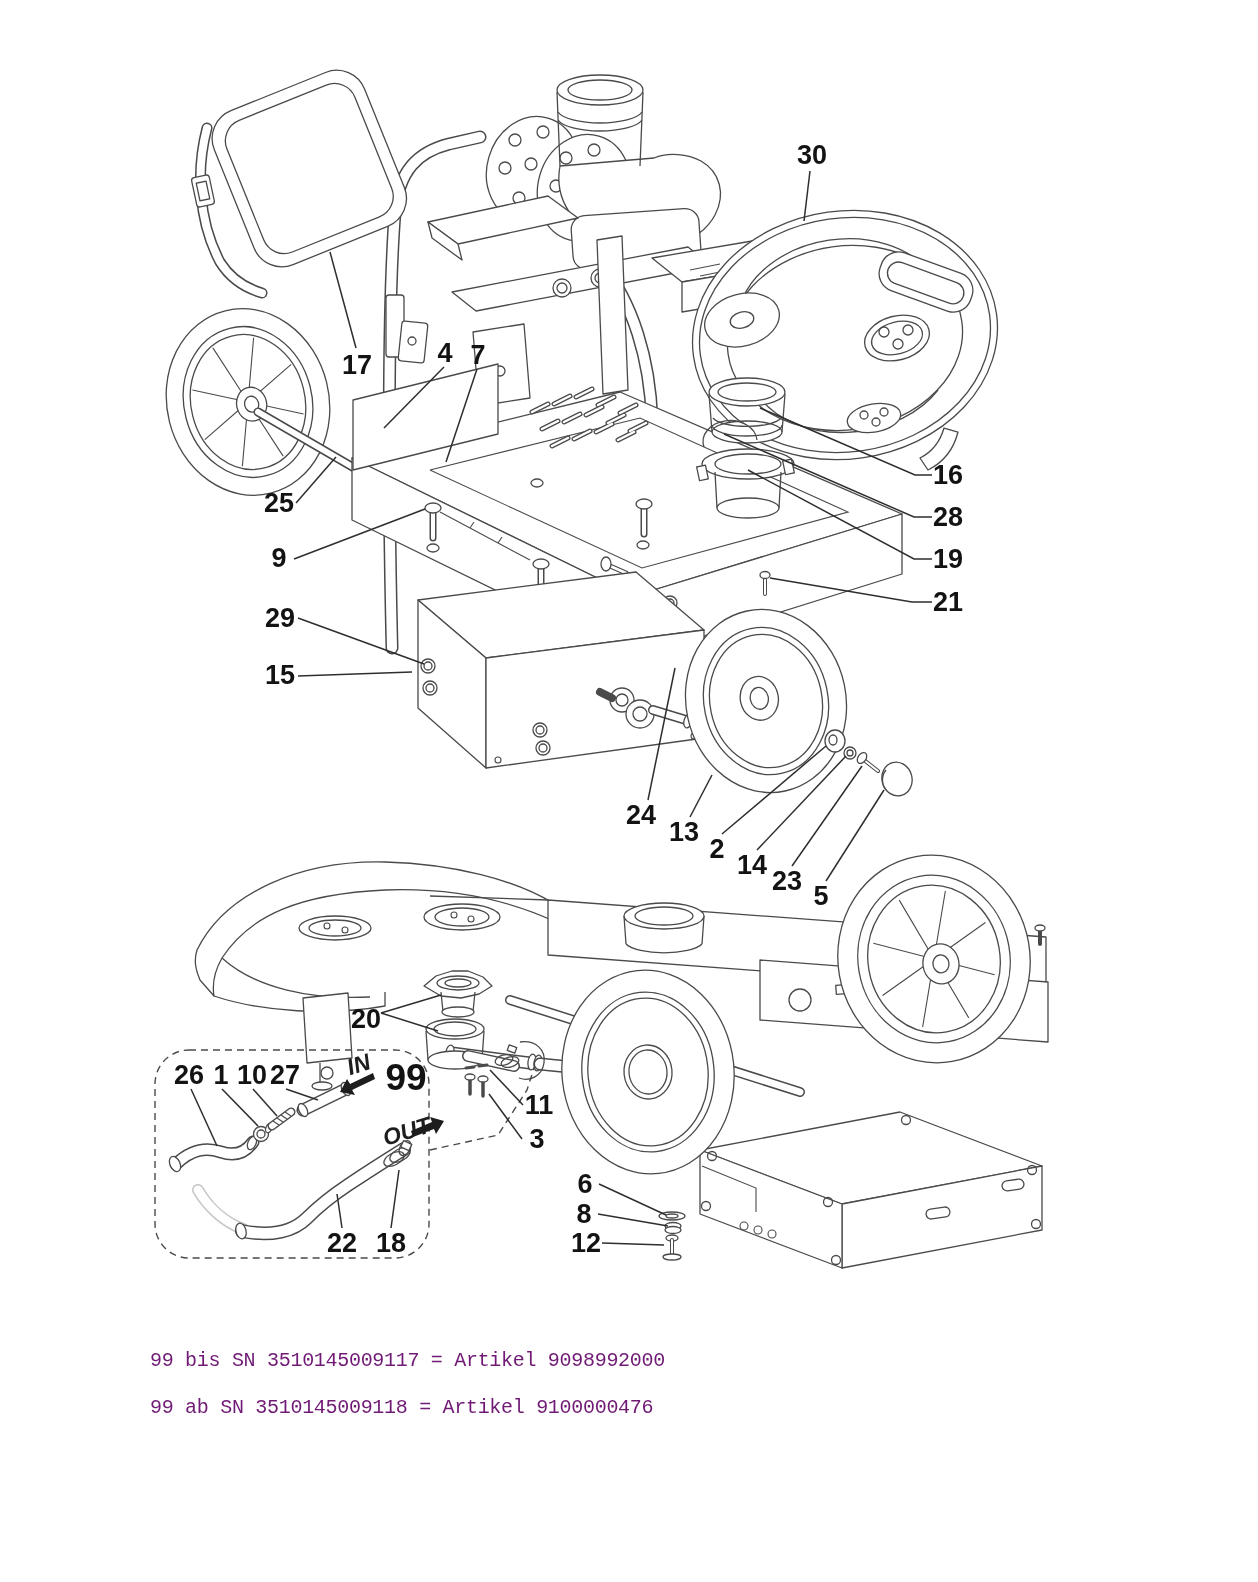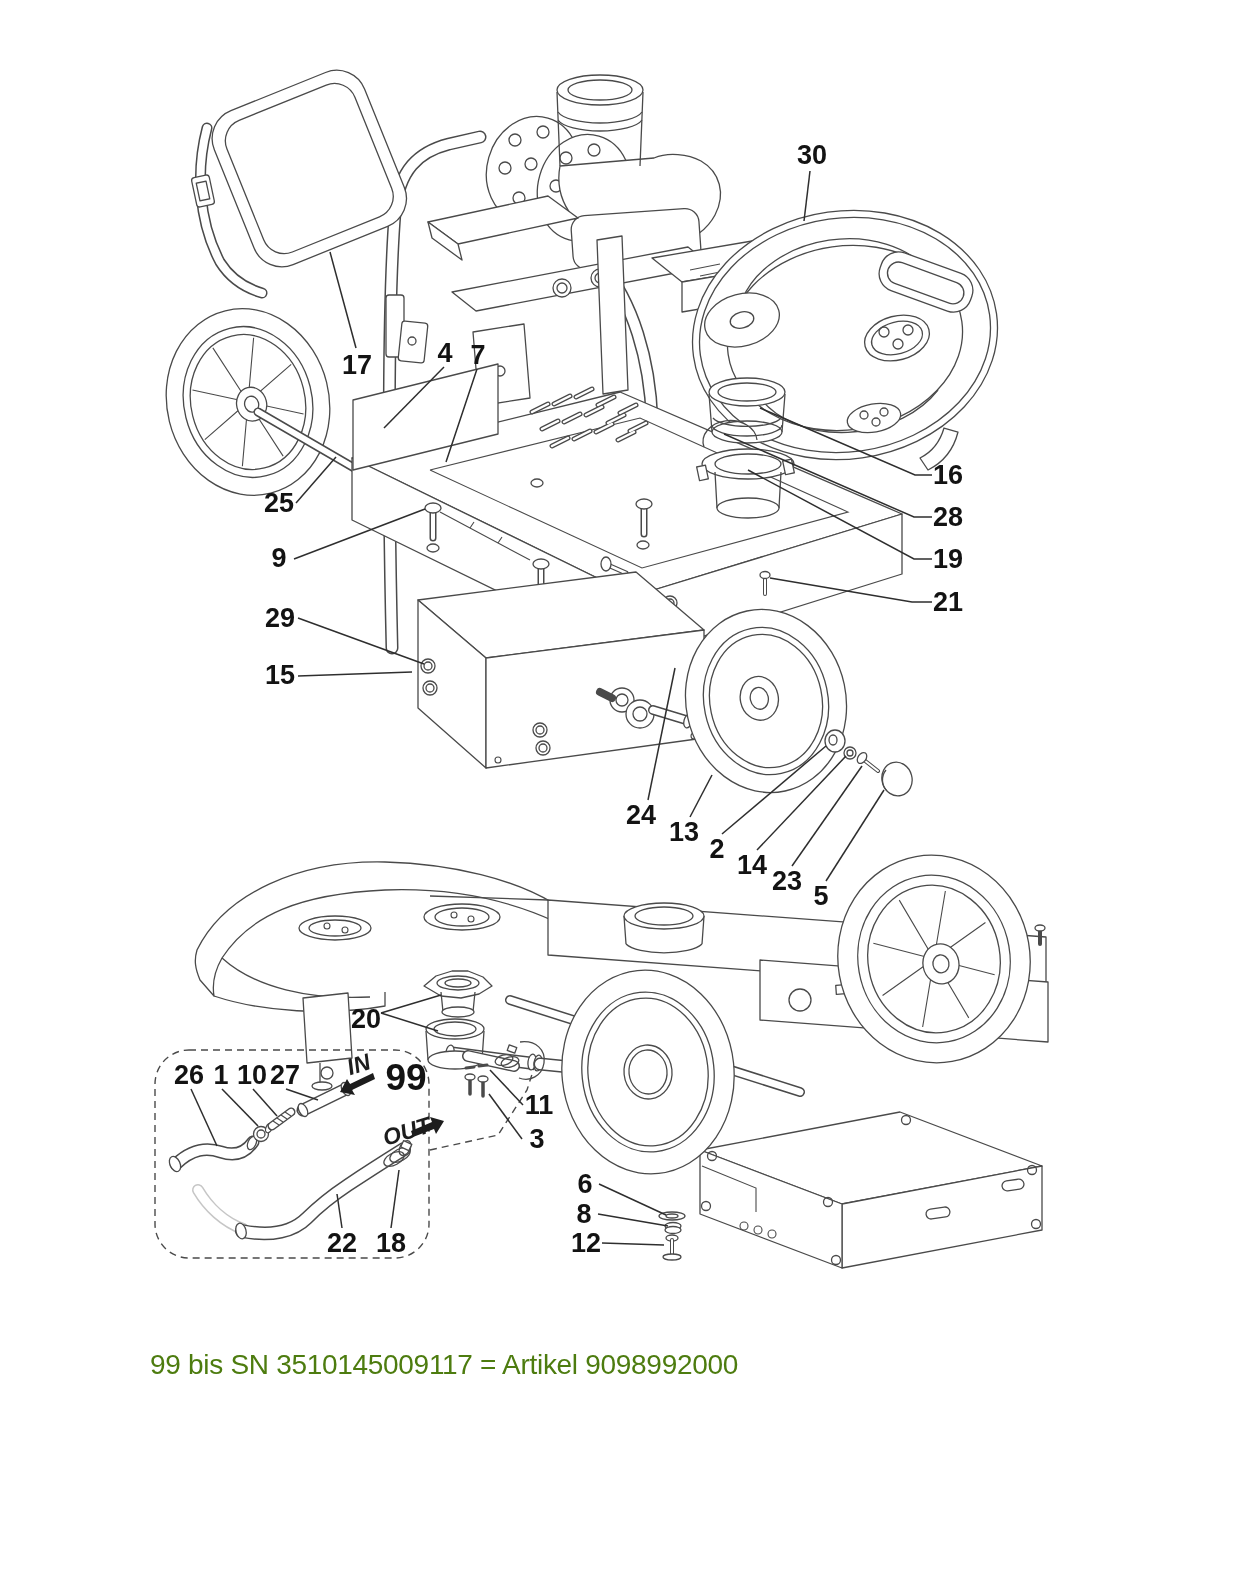--- a/index.html
+++ b/index.html
@@ -13,21 +13,21 @@
   .tube-o{fill:none;stroke:#4a4a4a;stroke-linecap:round;}
   .tube-i{fill:none;stroke:#ffffff;stroke-linecap:round;}
   .tube-fo{fill:none;stroke:#c6c6c6;stroke-linecap:round;}
   .dash{fill:none;stroke:#4a4a4a;stroke-width:1.4;stroke-dasharray:7 5;}
   .leader{fill:none;stroke:#2e2e2e;stroke-width:1.5;}
   .callout-num{font:bold 27px "Liberation Sans",sans-serif;fill:#131313;text-anchor:middle;}
   .inset-num{font:bold 37px "Liberation Sans",sans-serif;fill:#131313;text-anchor:middle;}
   .flow-label{font:italic bold 23px "Liberation Sans",sans-serif;fill:#1d1d1d;text-anchor:middle;}
   .arrow{fill:#1d1d1d;stroke:none;}
   
-  .note{position:absolute;font-size:28px;color:#4d7c0f;letter-spacing:-0.3px;white-space:nowrap;}
+  .note{position:absolute;font-size:20px;color:#701a75;letter-spacing:-0.3px;white-space:nowrap;font-family:Liberation Mono, monospace;}
 </style>
 </head>
 <body>
 
 <div id="page">
 
 <svg id="art" width="1258" height="1582" viewBox="0 0 1258 1582" xmlns="http://www.w3.org/2000/svg">
 
   <g>
 
@@ -552,14 +552,15 @@
           <text x="584" y="1223" class="callout-num">8</text>
         </g>
         <g>
           <polyline points="602,1243 664,1245" class="leader"></polyline>
           <text x="586" y="1252" class="callout-num">12</text>
         </g>
       </g>
 </svg>
 
 <div class="note" style="left:150px;top:1349px;">99 bis SN 3510145009117 = Artikel 9098992000</div>
+<div class="note" style="left:150px;top:1396px;">99 ab SN 3510145009118 = Artikel 9100000476</div>
 
 </div>
 
 </body></html>

